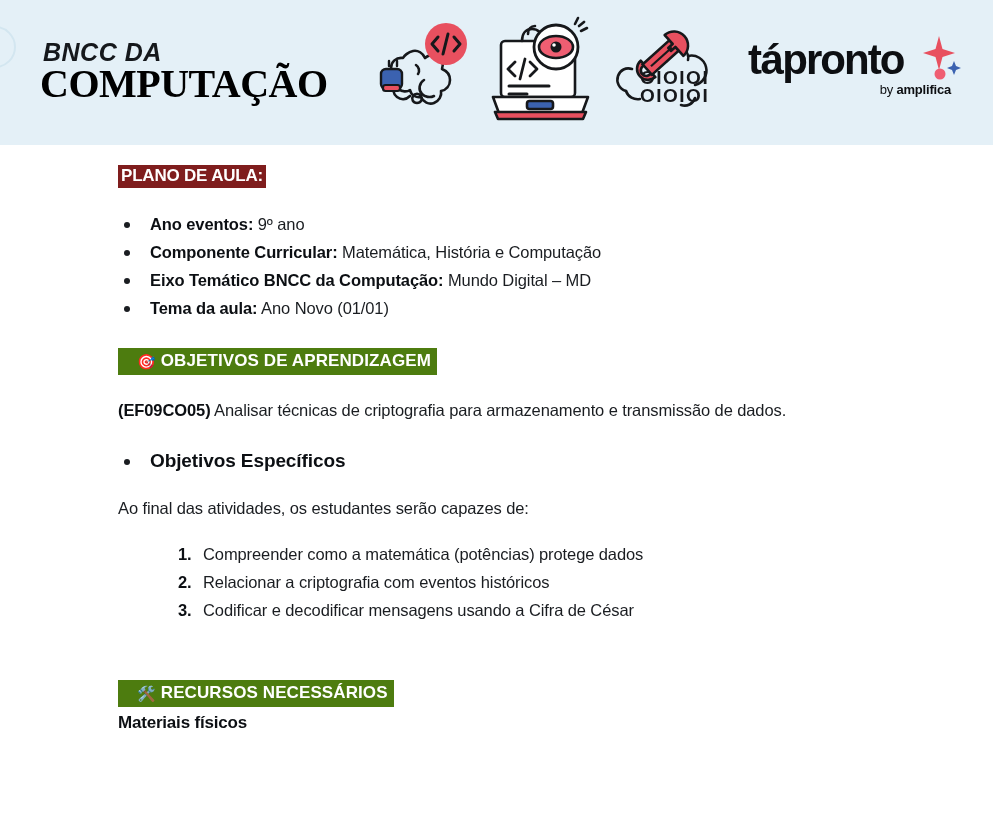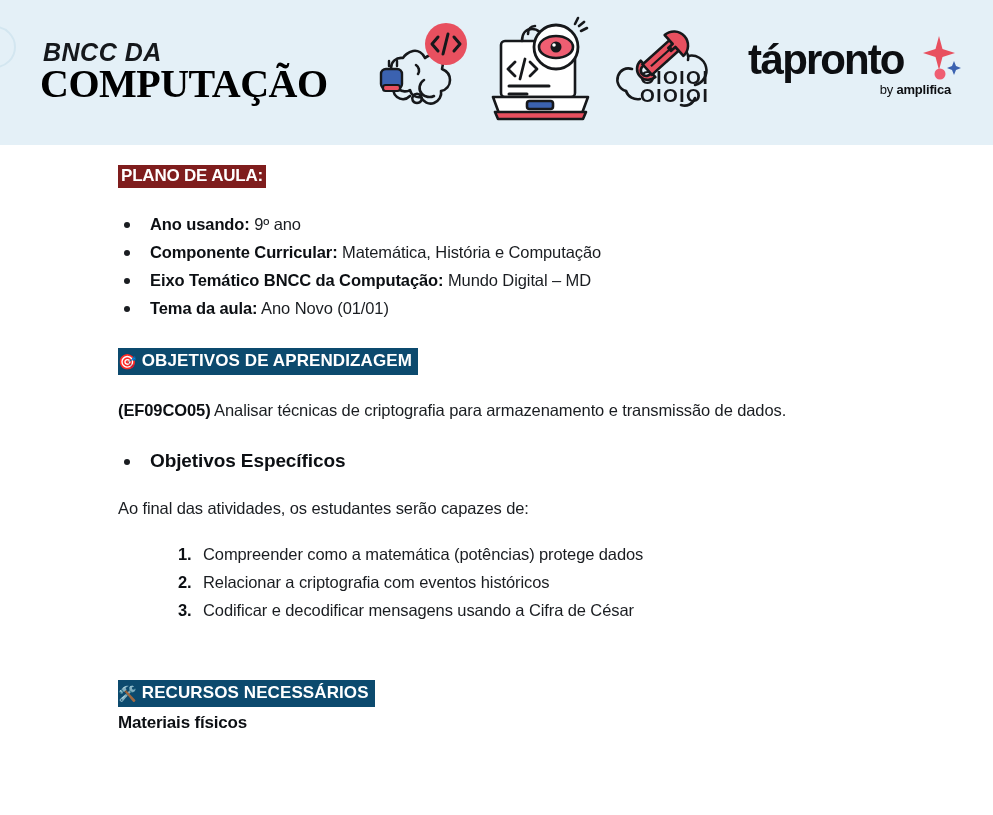--- a/index.html
+++ b/index.html
@@ -167,26 +167,26 @@
     border-radius: 50%;
     background: #1a1d21;
   }
   ul.meta li b {
     font-weight: 700;
     color: #0c0f13;
   }
 
   .sec-head {
     display: inline-block;
-    background: #0c4a6e;
+    background: #4d7c0f;
     color: #ffffff;
     font-weight: 700;
     font-size: 17px;
     letter-spacing: 0.1px;
-    padding: 3px 6px 4px 0;
+    padding: 3px 6px 4px 19px;
     line-height: 1.2;
     margin-top: 26px;
   }
   .sec-head .sec-emoji {
     font-size: 15px;
     margin-right: 5px;
     vertical-align: -1px;
   }
 
   .ef-line {
@@ -376,21 +376,21 @@
 </div>
 
 <div class="doc">
 
   <div>
     <span class="hl-blue">PLANO DE AULA:</span>
   </div>
 
 
   <ul class="meta">
-    <li><b>Ano usando:</b> <span>9º ano</span></li>
+    <li><b>Ano eventos:</b> <span>9º ano</span></li>
     <li><b>Componente Curricular:</b> <span>Matemática, História e Computação</span></li>
     <li><b>Eixo Temático BNCC da Computação:</b> <span>Mundo Digital – MD</span></li>
     <li><b>Tema da aula:</b> <span>Ano Novo (01/01)</span></li>
   </ul>
 
   <div>
     <span class="sec-head">
       <span class="sec-emoji">🎯</span><span>OBJETIVOS DE APRENDIZAGEM</span>
     </span>
   </div>

